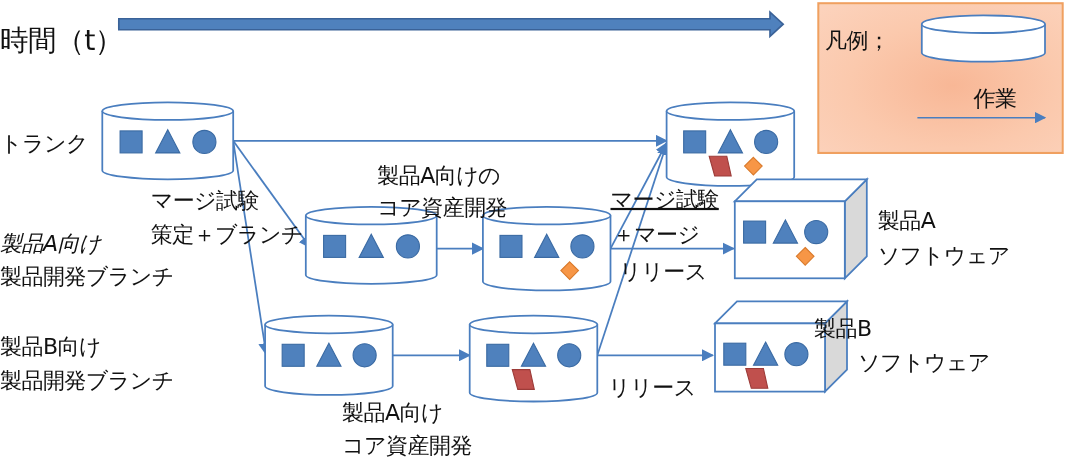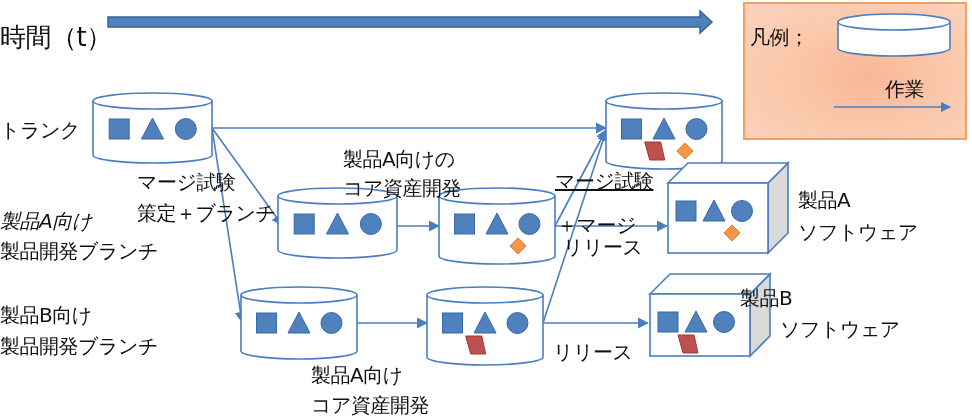--- a/index.html
+++ b/index.html
@@ -124,20 +124,20 @@
 <div class="lbl" style="left:0px;top:302px;">製品B向け</div>
 <div class="lbl" style="left:0px;top:333px;">製品開発ブランチ</div>
 
 <div class="lbl" style="left:137px;top:169px;">マージ試験</div>
 <div class="lbl" style="left:137px;top:200px;text-align:center;">策定＋ブランチ</div>
 <div class="lbl" style="left:343px;top:146px;">製品A向けの</div>
 <div class="lbl" style="left:343px;top:175px;">コア資産開発</div>
 <div class="lbl" style="left:311px;top:362px;">製品A向け</div>
 <div class="lbl" style="left:311px;top:392px;">コア資産開発</div>
 <div class="lbl" style="left:555px;top:168px;text-decoration:underline;">マージ試験</div>
-<div class="lbl" style="left:557px;top:200px;margin-top:12px;">＋マージ</div>
+<div class="lbl" style="left:557px;top:200px;">＋マージ</div>
 <div class="lbl" style="left:563px;top:234px;">リリース</div>
 <div class="lbl" style="left:553px;top:339px;">リリース</div>
 
 <div class="lbl" style="left:798px;top:187px;text-align:center;">製品A</div>
 <div class="lbl" style="left:798px;top:219px;">ソフトウェア</div>
 <div class="lbl" style="left:740px;top:285px;">製品B</div>
 <div class="lbl" style="left:780px;top:316px;">ソフトウェア</div>
 
 </body></html>

